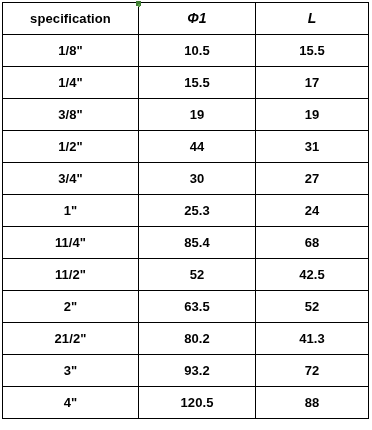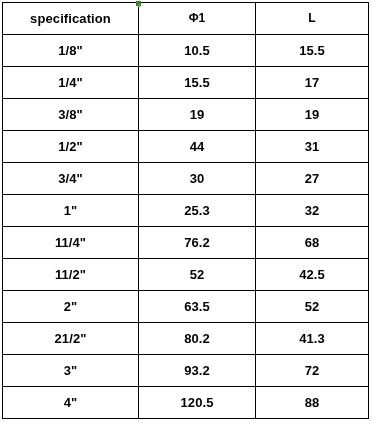--- a/index.html
+++ b/index.html
@@ -56,21 +56,22 @@
   .spec-table th {
     font-size: 13.5px;
   }
 
   .spec-table th.h-spec {
     font-size: 13px;
   }
 
   .spec-table th.h-d1,
   .spec-table th.h-l {
-    font-size: 12px;
+    font-size: 14px;
+    font-style: italic;
   }
 
   
   .green-artifact {
     position: absolute;
     left: 136px;
     top: 1px;
     width: 5px;
     height: 5px;
     background: #3f7d33;
@@ -126,25 +127,25 @@
         <td>31</td>
       </tr>
       <tr>
         <td>3/4"</td>
         <td>30</td>
         <td>27</td>
       </tr>
       <tr>
         <td>1"</td>
         <td>25.3</td>
-        <td>32</td>
+        <td>24</td>
       </tr>
       <tr>
         <td>11/4"</td>
-        <td>76.2</td>
+        <td>85.4</td>
         <td>68</td>
       </tr>
       <tr>
         <td>11/2"</td>
         <td>52</td>
         <td>42.5</td>
       </tr>
       <tr>
         <td>2"</td>
         <td>63.5</td>

